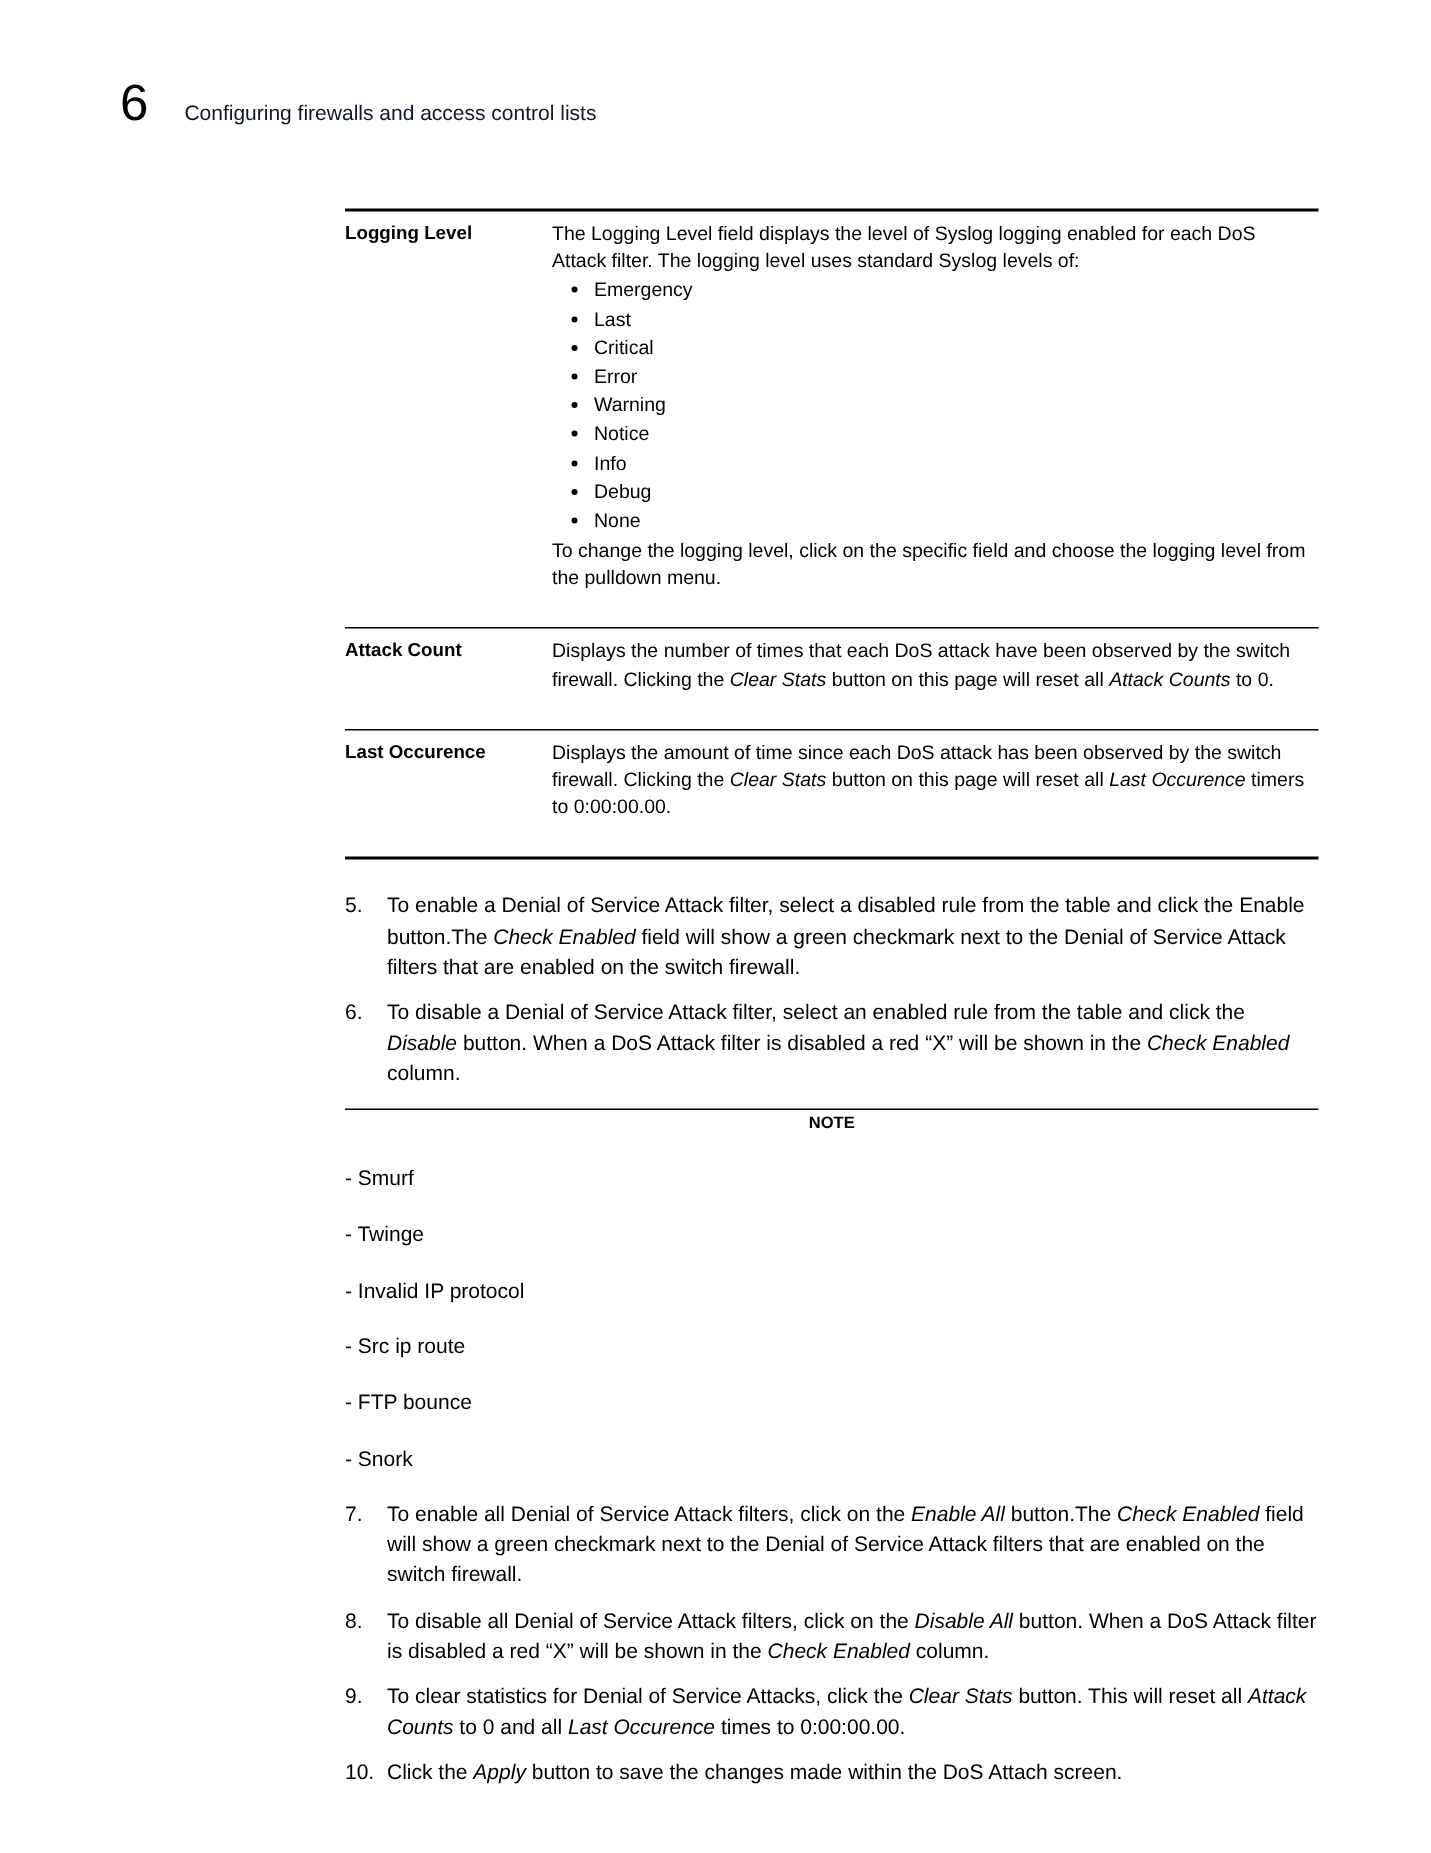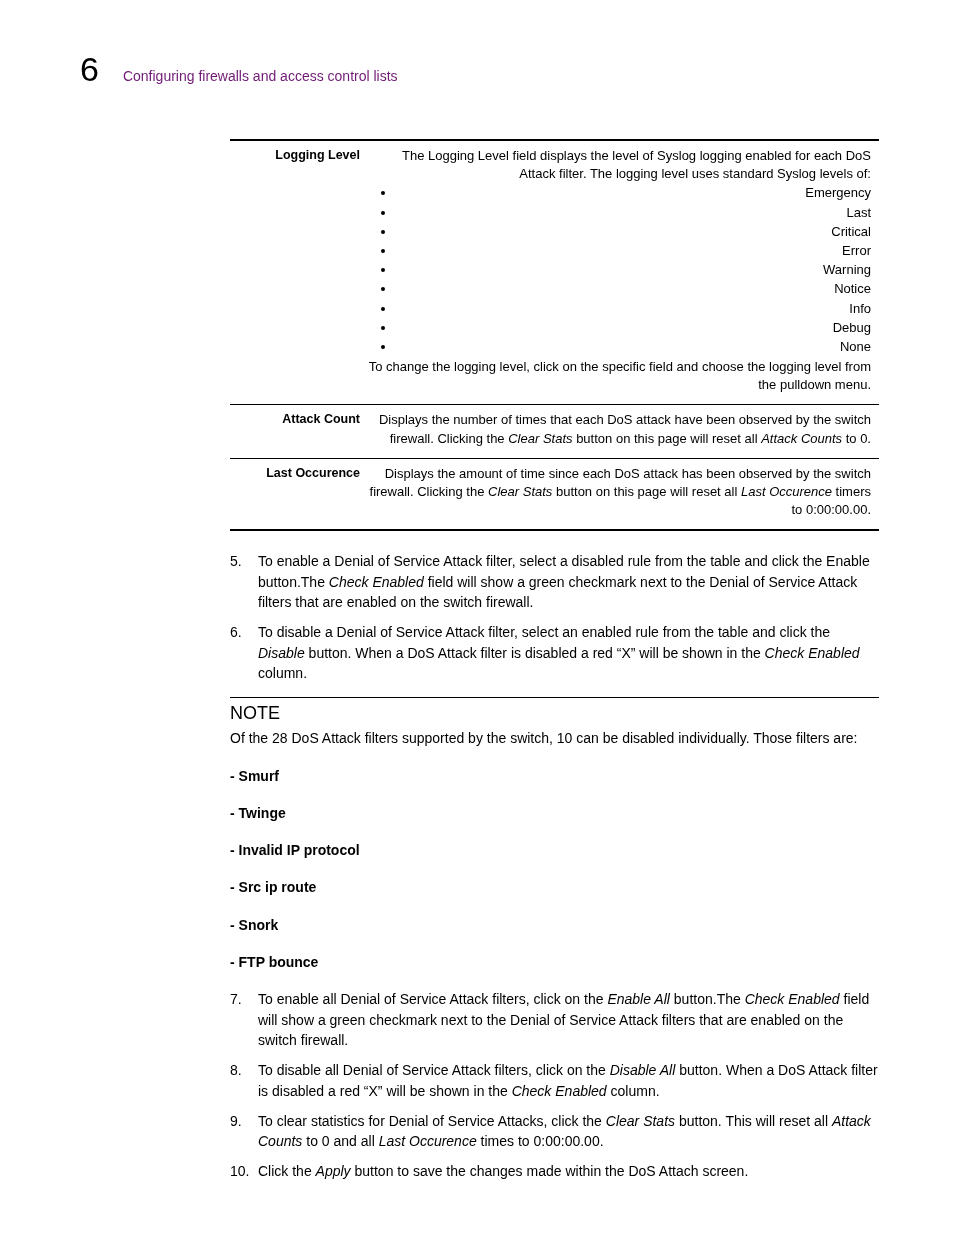--- a/index.html
+++ b/index.html
@@ -18,40 +18,39 @@
     align-items: baseline;
     margin-bottom: 50px;
   }
   .chapter-num {
     font-size: 34px;
     font-weight: normal;
     margin-right: 24px;
   }
   .header-title {
     font-size: 14px;
-    color: #701a75;
+    color: #0f172a;
   }
   .content {
     margin-left: 150px;
   }
   .def-table {
     width: 100%;
     border-collapse: collapse;
     font-size: 13px;
     line-height: 1.4;
     margin-bottom: 20px;
   }
   .def-table tr.first td {
     border-top: 2px solid #000;
   }
   .def-table td {
     border-bottom: 1px solid #000;
-    padding: 6px 8px 10px 0;
+    padding: 6px 8px 24px 0;
     vertical-align: top;
-    text-align: right;
   }
   .def-table tr.last td {
     border-bottom: 2px solid #000;
   }
   .def-label {
     width: 130px;
     font-weight: bold;
     font-size: 12.5px;
   }
   .def-body ul {
@@ -84,30 +83,30 @@
   .note-block {
     margin: 14px 0 14px 0;
     font-size: 14px;
     line-height: 1.45;
   }
   .note-block .note-rule {
     border-top: 1.5px solid #000;
     margin-bottom: 2px;
   }
   .note-block .note-label {
-    font-weight: normal;
-    font-size: 18px;
+    font-weight: bold;
+    font-size: 11px;
     margin-bottom: 2px;
+    text-align: center;
   }
   .note-list {
     margin: 2px 0;
   }
   .note-list div {
     margin: 17px 0;
-    font-weight: bold;
   }
 </style>
 </head>
 <body>
 
 <div class="page">
 
   <div class="header-row">
     <div class="chapter-num">6</div>
     <div class="header-title">Configuring firewalls and access control lists</div>
@@ -161,28 +160,27 @@
         <span class="num">6.</span>
         <span class="txt">
           <span>To disable a Denial of Service Attack filter, select an enabled rule from the table and click the </span><span class="italic">Disable</span><span> button. When a DoS Attack filter is disabled a red “X” will be shown in the </span><span class="italic">Check Enabled</span><span> column.</span>
         </span>
       </li>
     </ol>
 
     <div class="note-block">
       <div class="note-rule"></div>
       <div class="note-label">NOTE</div>
-      <div>Of the 28 DoS Attack filters supported by the switch, 10 can be disabled individually. Those filters are:</div>
       <div class="note-list">
         <div>- Smurf</div>
         <div>- Twinge</div>
         <div>- Invalid IP protocol</div>
         <div>- Src ip route</div>
+        <div>- FTP bounce</div>
         <div>- Snork</div>
-        <div>- FTP bounce</div>
       </div>
     </div>
 
     <ol class="steps">
       <li>
         <span class="num">7.</span>
         <span class="txt">
           <span>To enable all Denial of Service Attack filters, click on the </span><span class="italic">Enable All</span><span> button.The </span><span class="italic">Check Enabled</span><span> field will show a green checkmark next to the Denial of Service Attack filters that are enabled on the switch firewall.</span>
         </span>
       </li>

